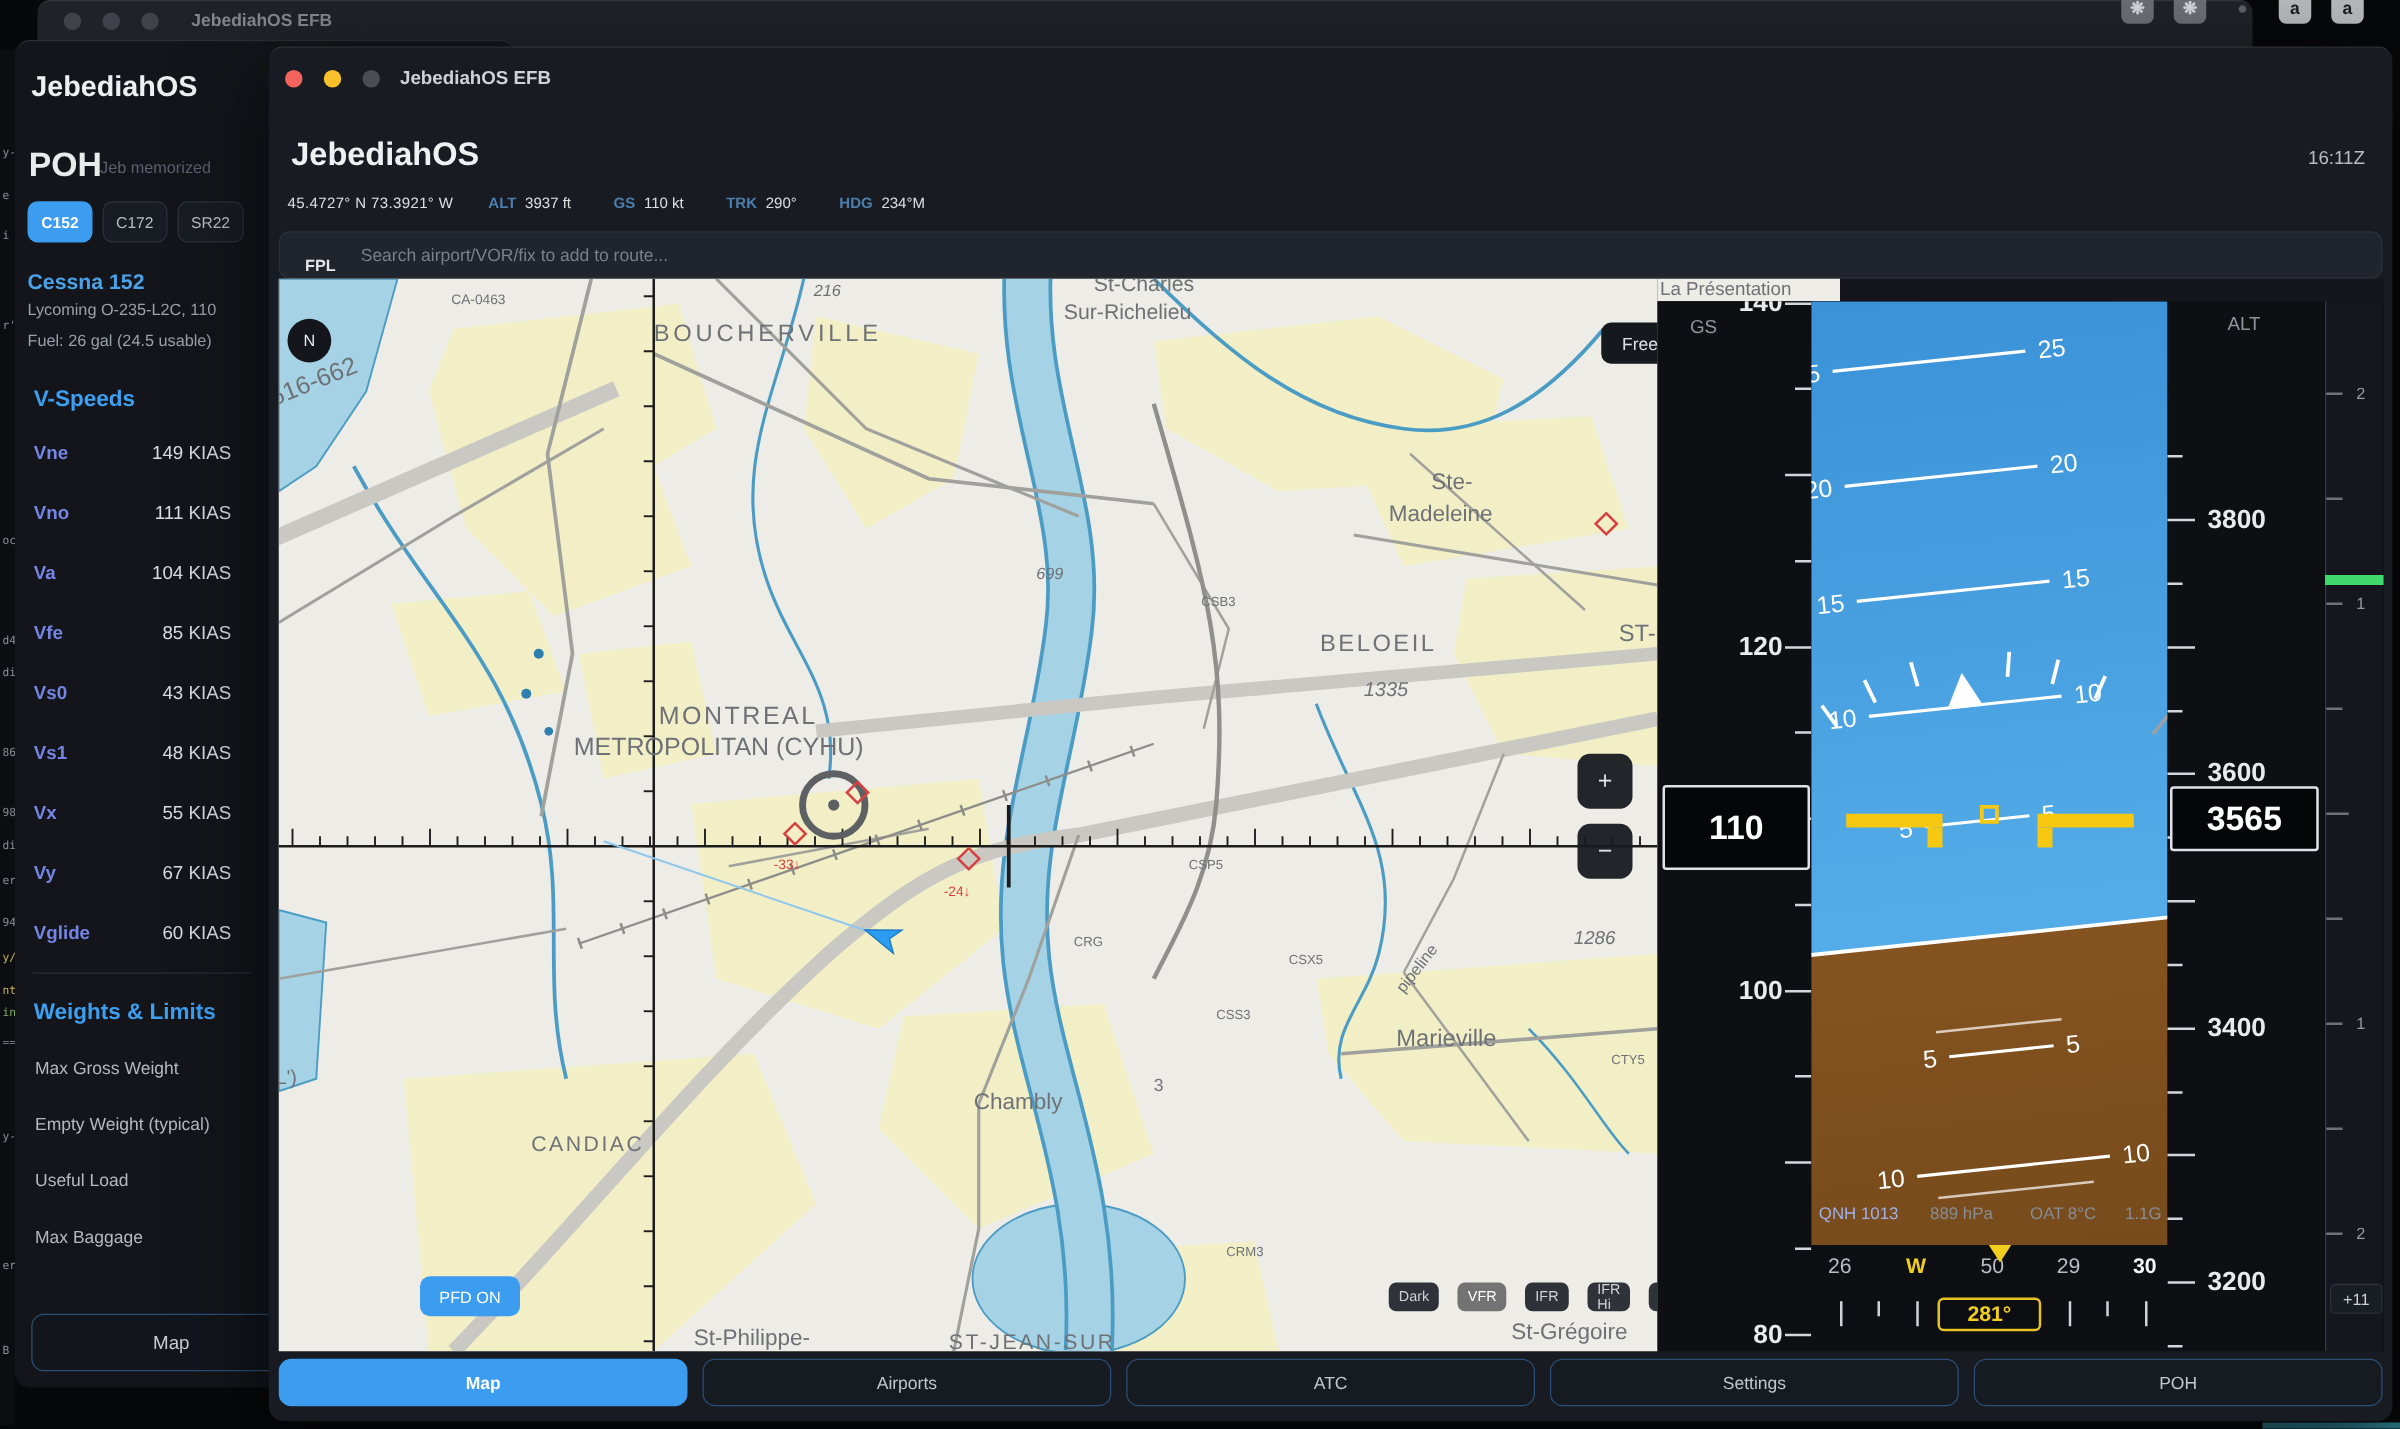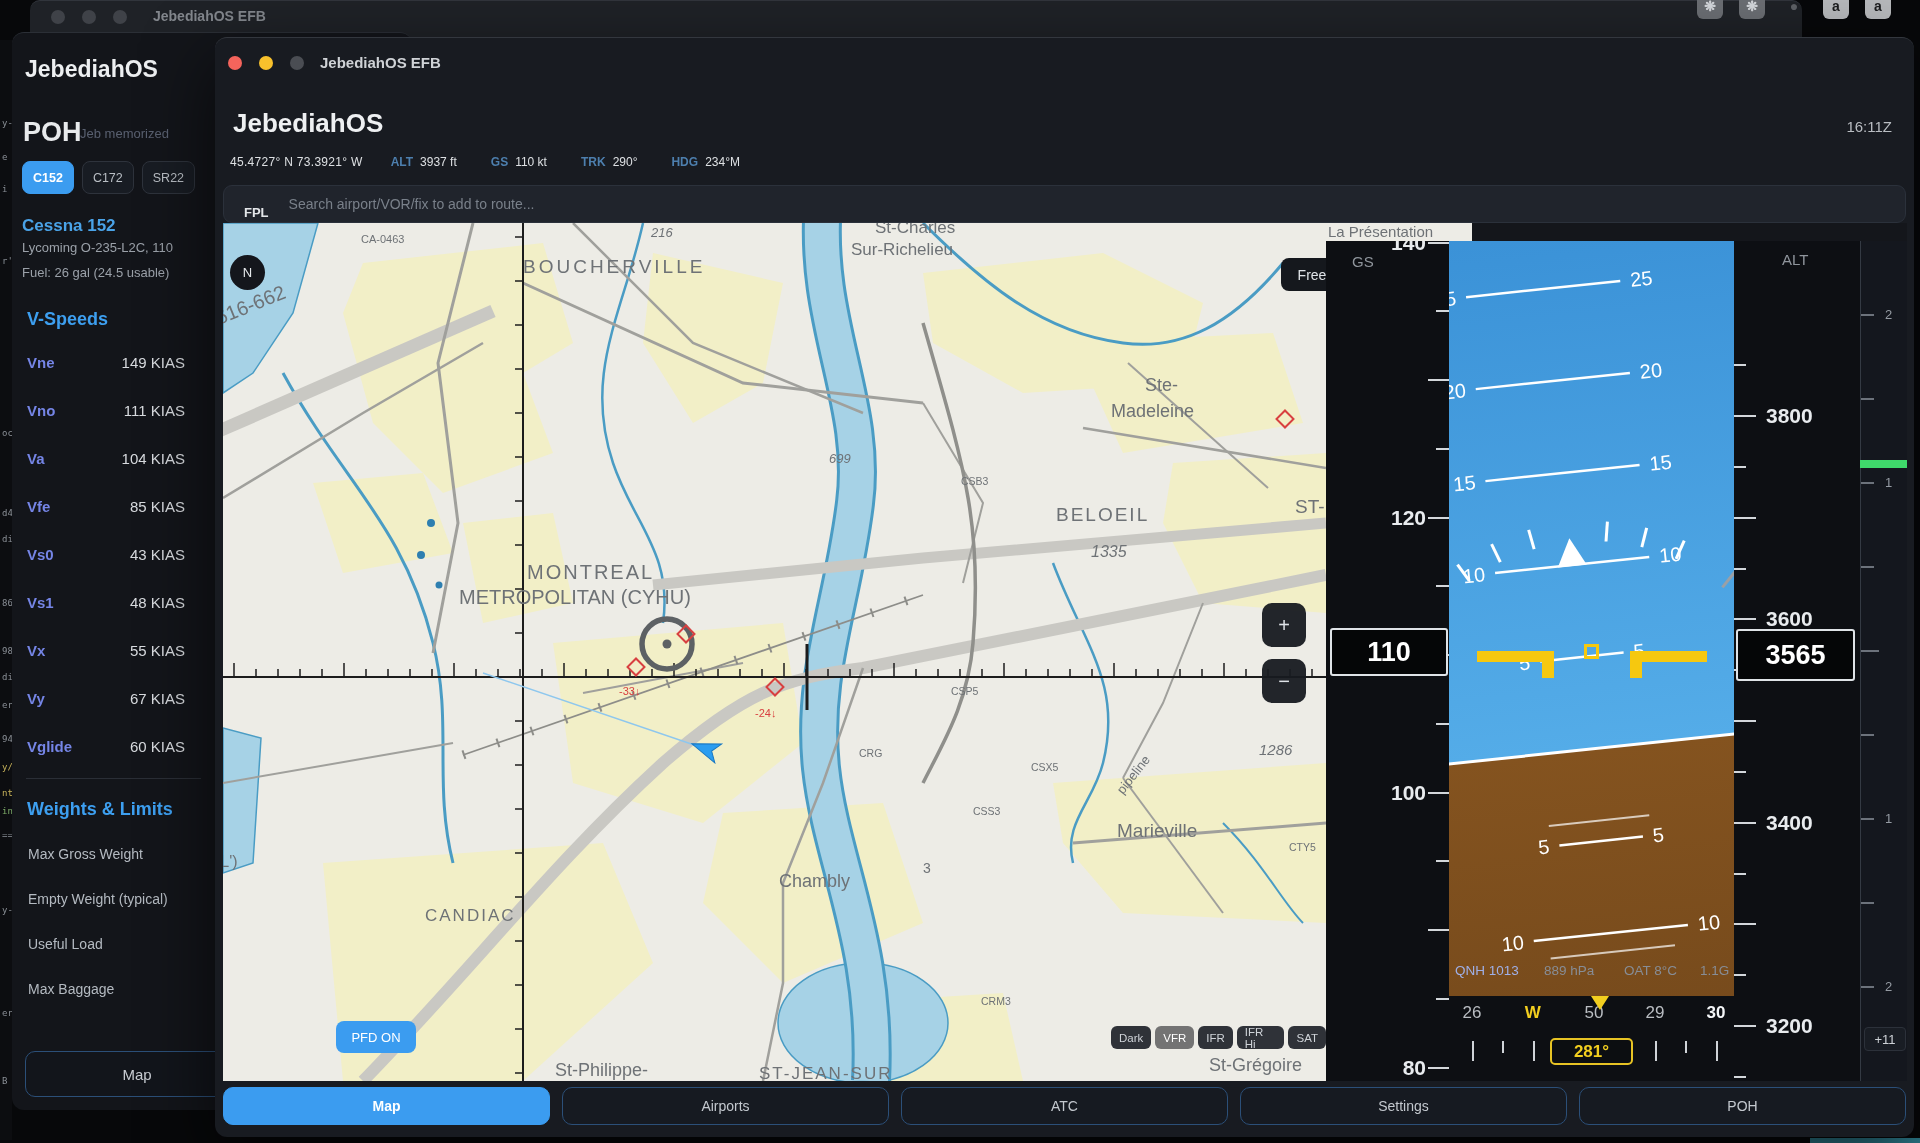--- a/index.html
+++ b/index.html
@@ -58,21 +58,21 @@
   
   .map{position:absolute;left:8px;top:185px;width:1103px;height:858px;background:#edece6;overflow:hidden;}
   .map svg{position:absolute;left:0;top:0;}
   .map-ext{position:absolute;left:1111px;top:185px;width:146px;height:18px;background:#edece6;overflow:hidden;}
   .map-ext span{position:absolute;left:2px;top:0;font-size:15px;color:#6e7276;white-space:nowrap;}
   .ext-gap{position:absolute;left:1257px;top:185px;width:435px;height:18px;background:#14161b;}
   .n-btn{position:absolute;left:7px;top:32px;width:35px;height:35px;border-radius:50%;background:#14161c;color:#e6e9ec;font-size:13px;display:flex;align-items:center;justify-content:center;}
   .free-btn{position:absolute;left:1014px;top:35px;width:62px;height:33px;border-radius:8px;background:#15181d;color:#dfe3e7;font-size:14px;display:flex;align-items:center;justify-content:center;margin-left:44px;}
   .zoom-btn{position:absolute;left:1039px;width:44px;height:44px;border-radius:10px;background:rgba(23,26,32,.95);color:#dfe3e7;font-size:20px;display:flex;align-items:center;justify-content:center;}
   .pfd-on{position:absolute;left:113px;top:798px;width:80px;height:32px;border-radius:8px;background:#3b9cf0;color:#fff;font-size:13px;display:flex;align-items:center;justify-content:center;}
-  .map-styles{position:absolute;left:888px;top:803px;display:flex;gap:4px;}
+  .map-styles{position:absolute;left:888px;top:803px;display:flex;gap:15px;}
   .mstyle{height:23px;padding:0 8px;border-radius:6px;background:rgba(30,34,41,.92);color:#cfd3d8;font-size:11.5px;display:flex;align-items:center;justify-content:center;}
   .mstyle.active{background:#737373;color:#fff;}
 
   
   .pfd{position:absolute;left:1111px;top:203px;width:581px;height:840px;background:#0d0f13;overflow:hidden;}
   .pfd .hdr-lbl{position:absolute;font-size:15px;color:#8f959c;z-index:2;}
   .attitude{position:absolute;left:123px;top:0;width:285px;height:755px;overflow:hidden;}
   .ybar{position:absolute;background:#f6c80f;z-index:3;}
   .ysq{position:absolute;left:135px;top:403px;width:15px;height:15px;border:3px solid #f6c80f;z-index:3;}
   .tick{position:absolute;background:#d3d7db;height:2px;}
@@ -516,21 +516,21 @@
           <div class="tick" style="position: absolute; left: 408px; top: 529.92px; width: 12px;"></div>
           <div class="tick" style="position: absolute; left: 408px; top: 479.086px; width: 22px;"></div>
           <div class="tick" style="position: absolute; left: 408px; top: 428.25px; width: 12px;"></div>
           <div class="tick" style="position: absolute; left: 408px; top: 377.416px; width: 22px;"></div>
           <div class="tick" style="position: absolute; left: 408px; top: 326.58px; width: 12px;"></div>
           <div class="tick" style="position: absolute; left: 408px; top: 275.745px; width: 22px;"></div>
           <div class="tick" style="position: absolute; left: 408px; top: 224.911px; width: 12px;"></div>
           <div class="tick" style="position: absolute; left: 408px; top: 174.076px; width: 22px;"></div>
           <div class="tick" style="position: absolute; left: 408px; top: 123.24px; width: 12px;"></div>
         </div>
-      <div class="val-box" style="left:4px;top:387px;width:118px;height:48px">110</div>
+      <div class="val-box" style="left:4px;top:387px;width:118px;height:68px">110</div>
       <div class="val-box" style="left:410px;top:388px;width:119px;height:52px">3565</div>
       <div class="qnh-row" style="left:129px;color:#9fb0e8">QNH 1013</div>
       <div class="qnh-row" style="left:218px;color:#878d96">889 hPa</div>
       <div class="qnh-row" style="left:298px;color:#878d96">OAT 8°C</div>
       <div class="qnh-row" style="left:374px;color:#878d96">1.1G</div>
       <div class="hdg-strip" id="hdg-strip">
         <div class="hdg-tri"></div>
         <div class="hdg-box">281°</div>
       <div class="htick" style="left: 22.9px; height: 20px;"></div>
           <div class="htick" style="left: 53.4px; height: 12px;"></div>

